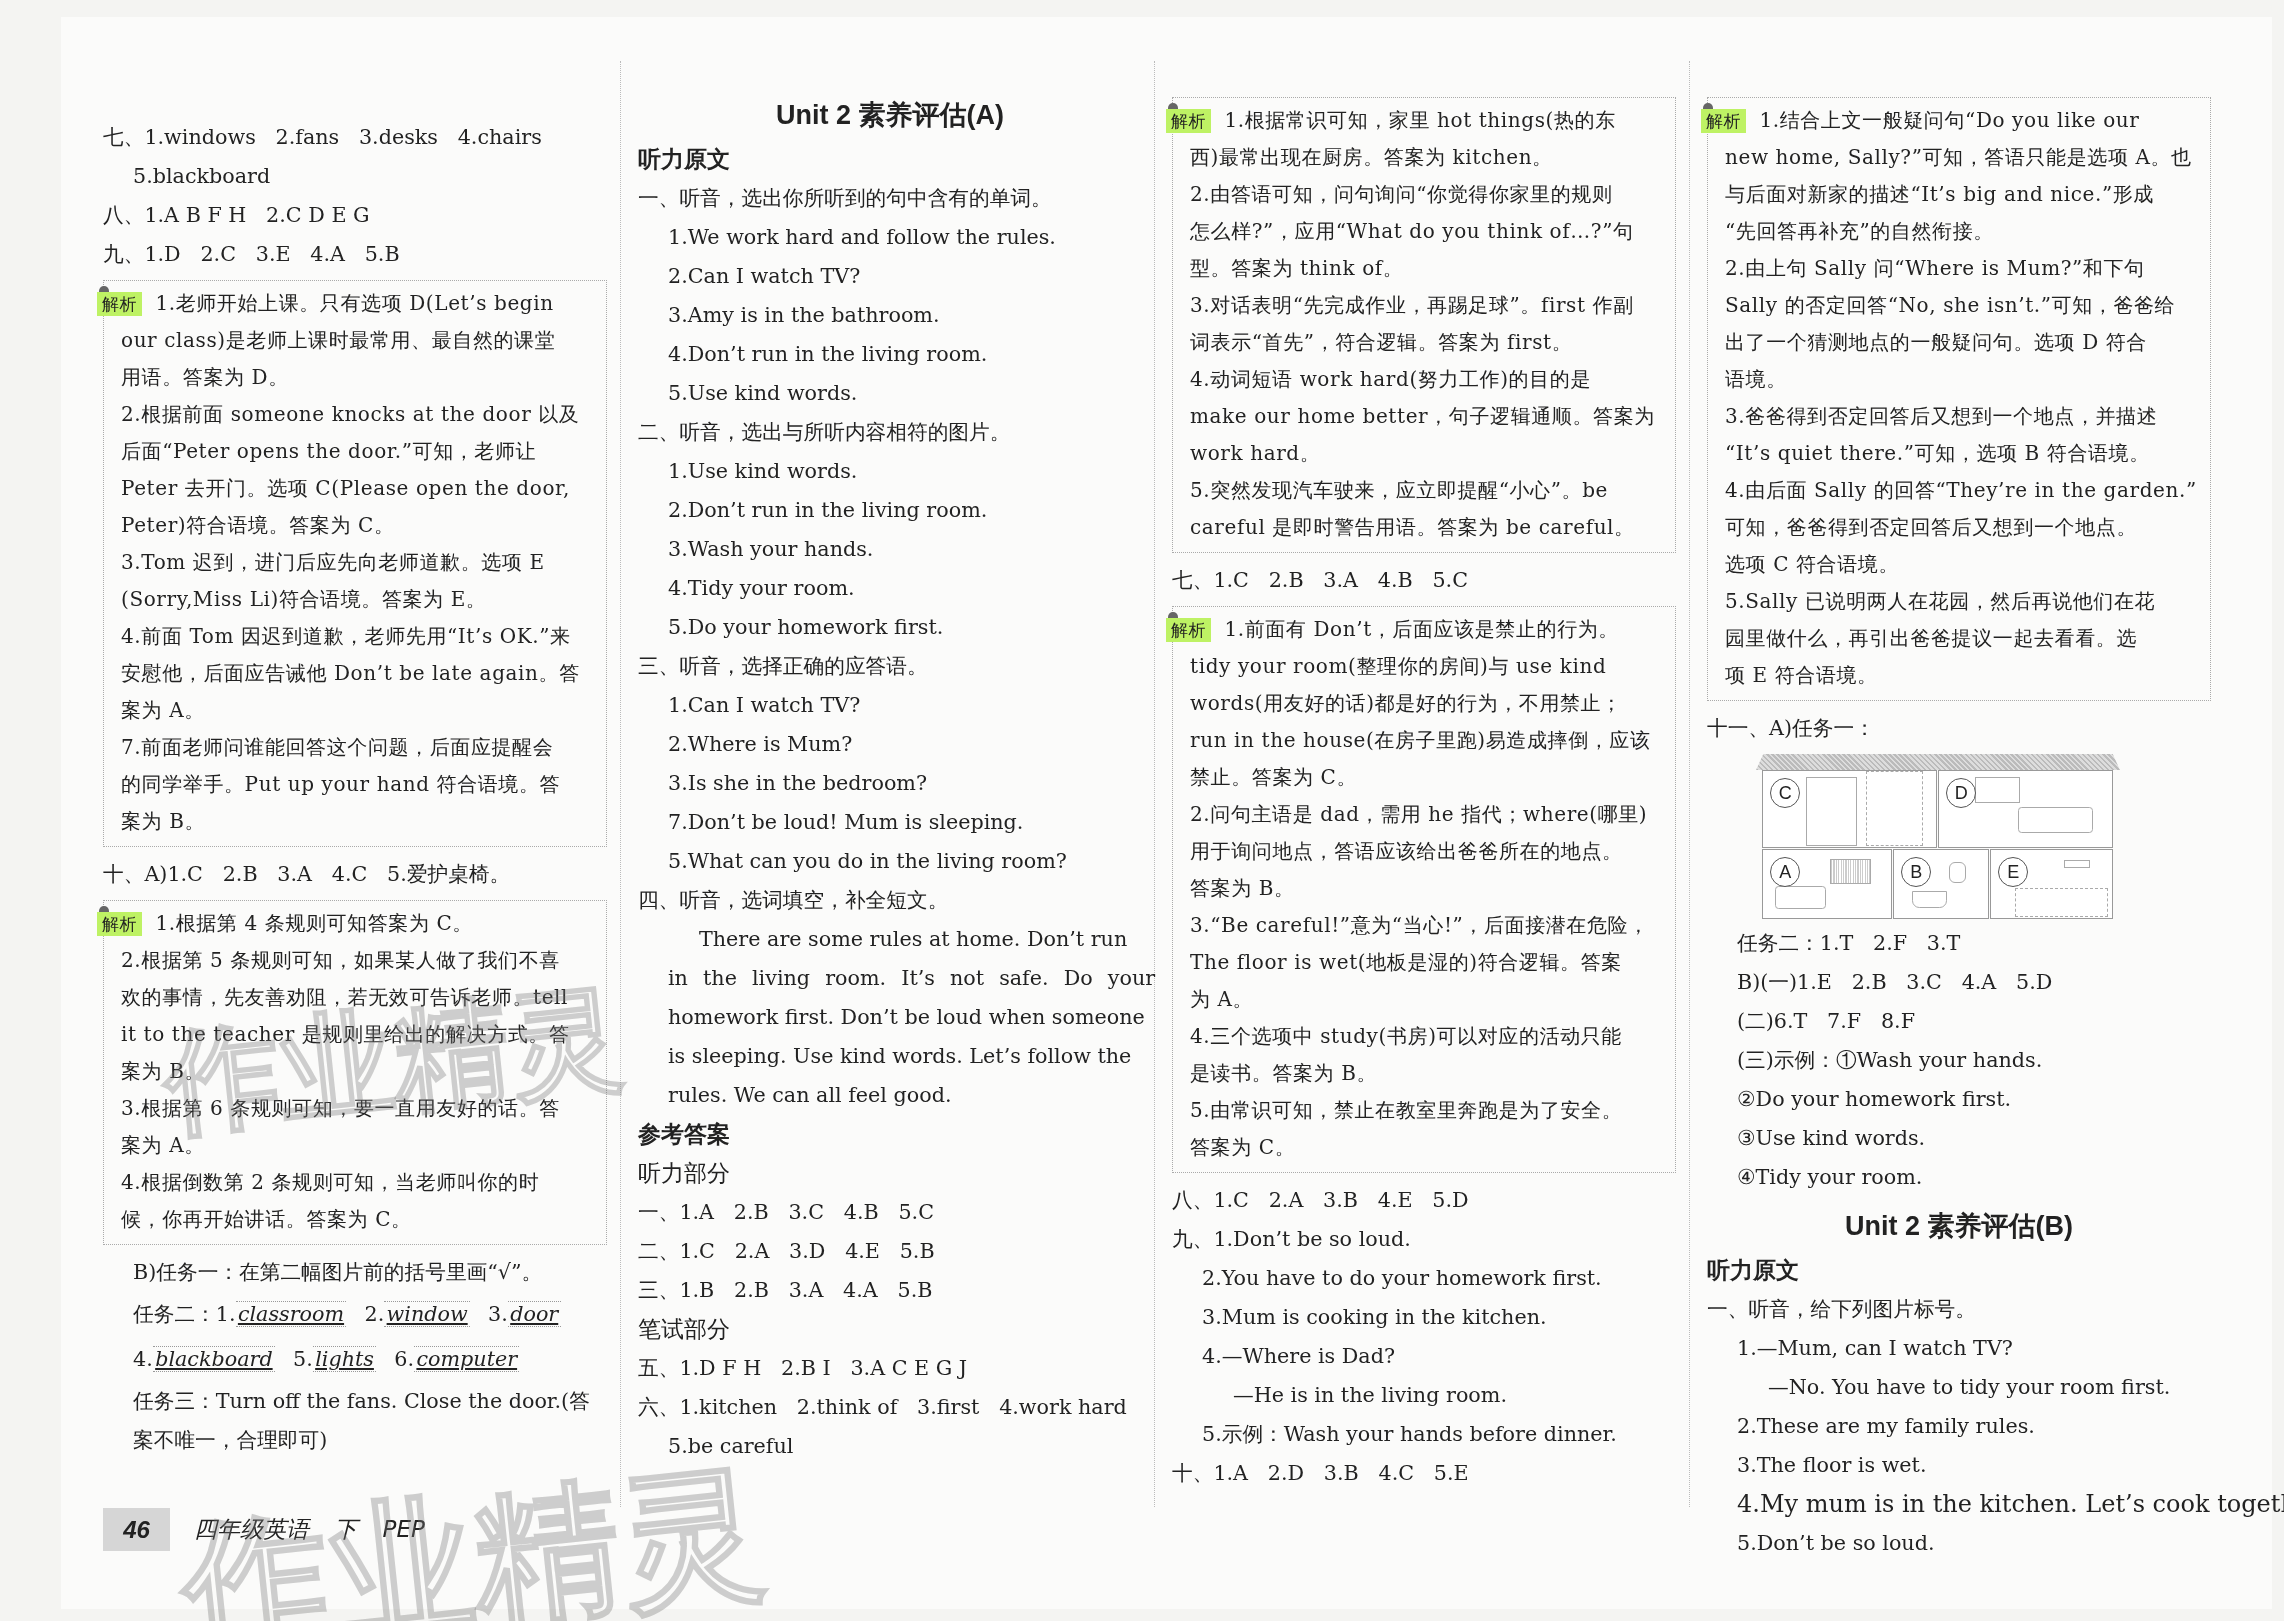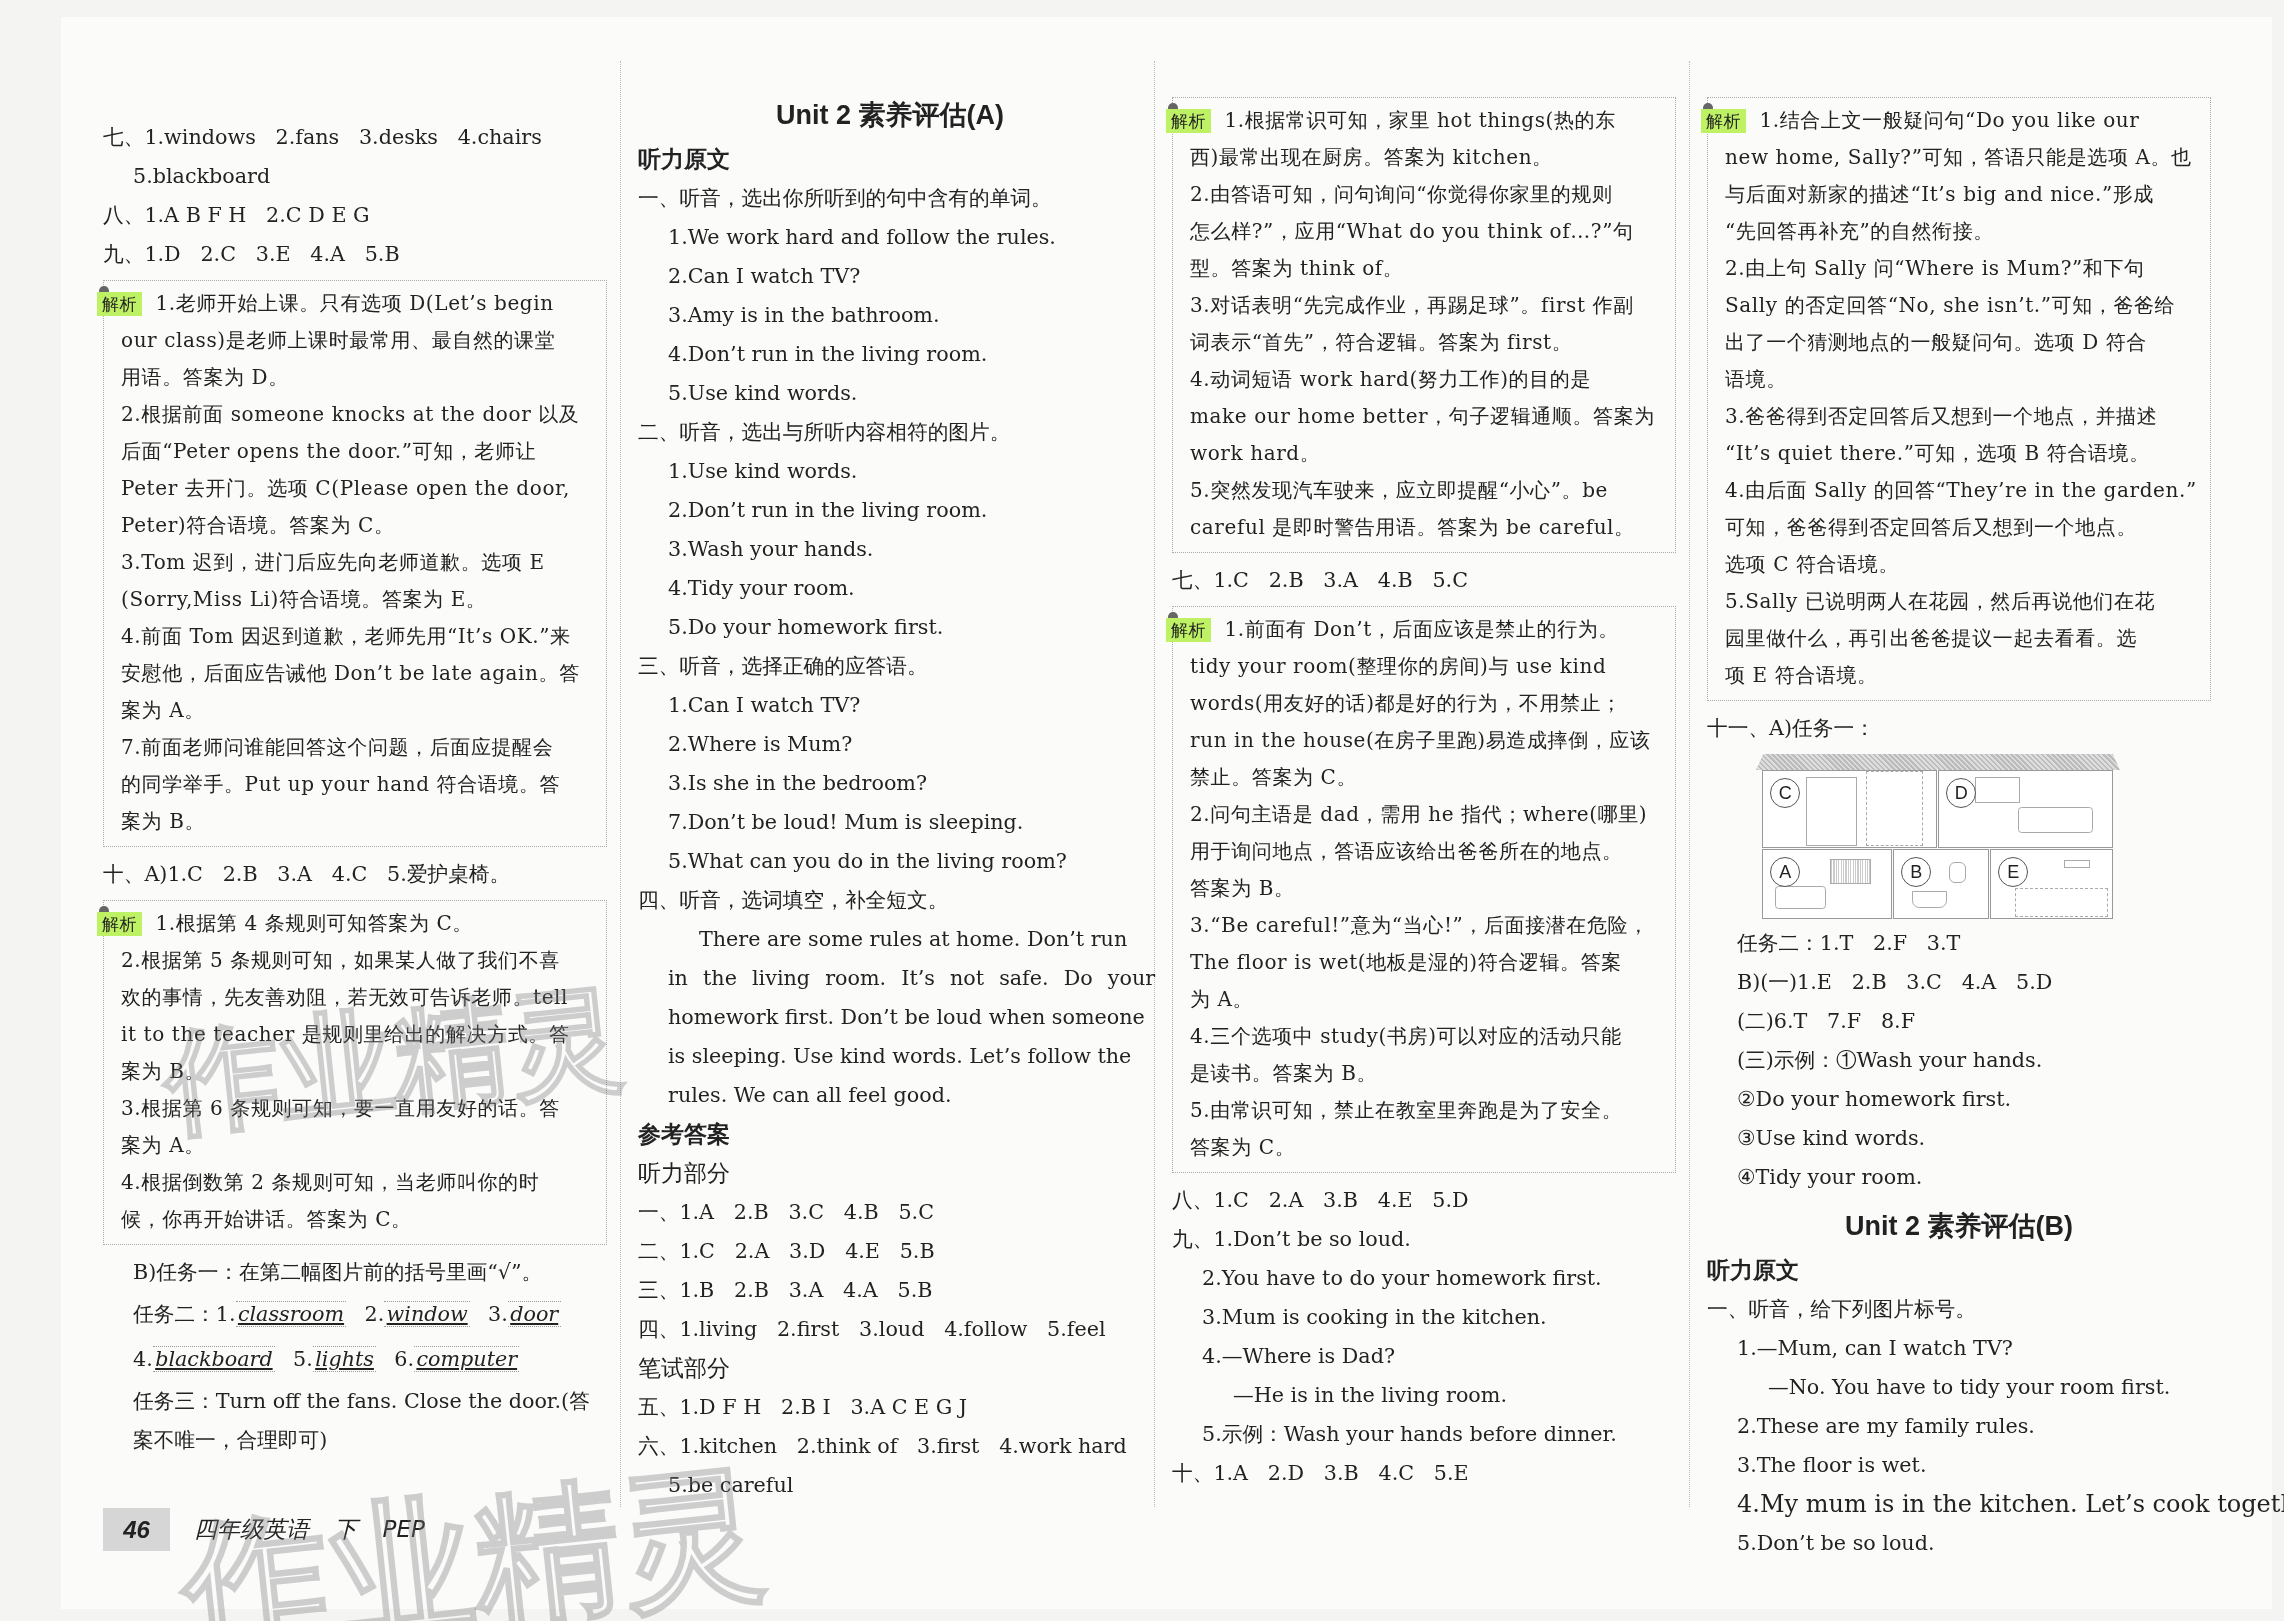--- a/index.html
+++ b/index.html
@@ -130,21 +130,20 @@
   <div class="line ind2">There are some rules at home. Don’t run</div>
   <div class="line ind" style="word-spacing:8.5px">in the living room. It’s not safe. Do your</div>
   <div class="line ind">homework first. Don’t be loud when someone</div>
   <div class="line ind">is sleeping. Use kind words. Let’s follow the</div>
   <div class="line ind">rules. We can all feel good.</div>
   <div class="line hd">参考答案</div>
   <div class="line hd center" style="font-weight:normal">听力部分</div>
   <div class="line" style="white-space:pre">一、1.A   2.B   3.C   4.B   5.C</div>
   <div class="line" style="white-space:pre">二、1.C   2.A   3.D   4.E   5.B</div>
   <div class="line" style="white-space:pre">三、1.B   2.B   3.A   4.A   5.B</div>
-  <div class="line" style="white-space:pre">四、1.living   2.first   3.loud   4.follow   5.feel</div>
   <div class="line hd center" style="font-weight:normal">笔试部分</div>
   <div class="line" style="white-space:pre">五、1.D F H   2.B I   3.A C E G J</div>
   <div class="line" style="white-space:pre">六、1.kitchen   2.think of   3.first   4.work hard</div>
   <div class="line ind">5.be careful</div>
 </div>
 
 <div class="col c3" style="top:97px">
   <div class="box" style="margin-top:0">
     <span class="badge-corner"></span>
     <div class="line"><span class="badge">解析</span><span>1.根据常识可知，家里 hot things(热的东</span></div>

